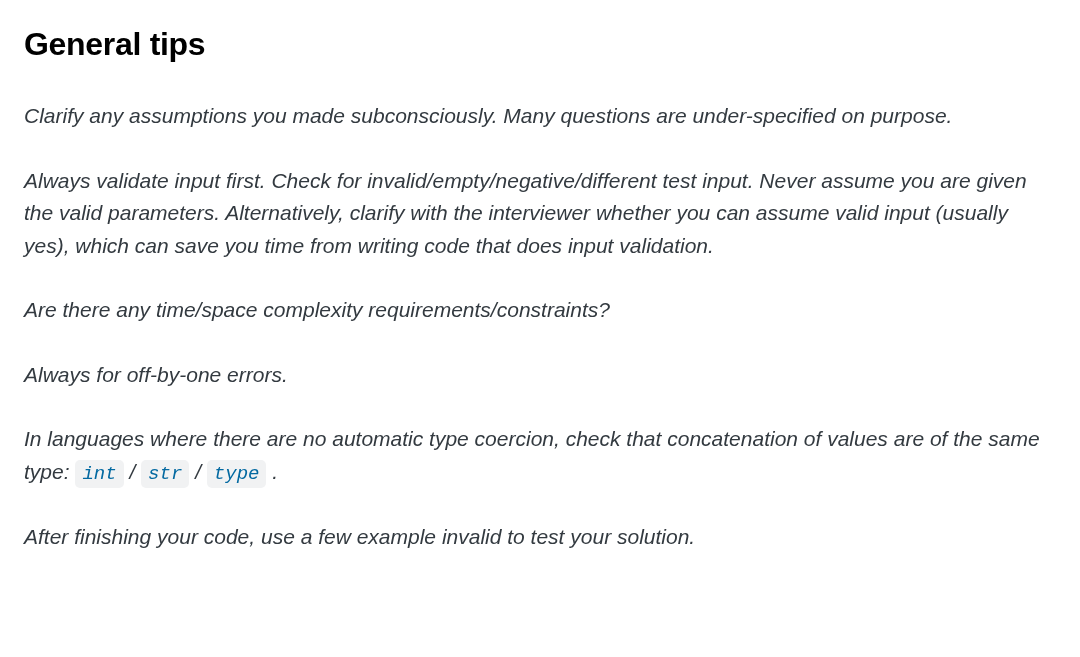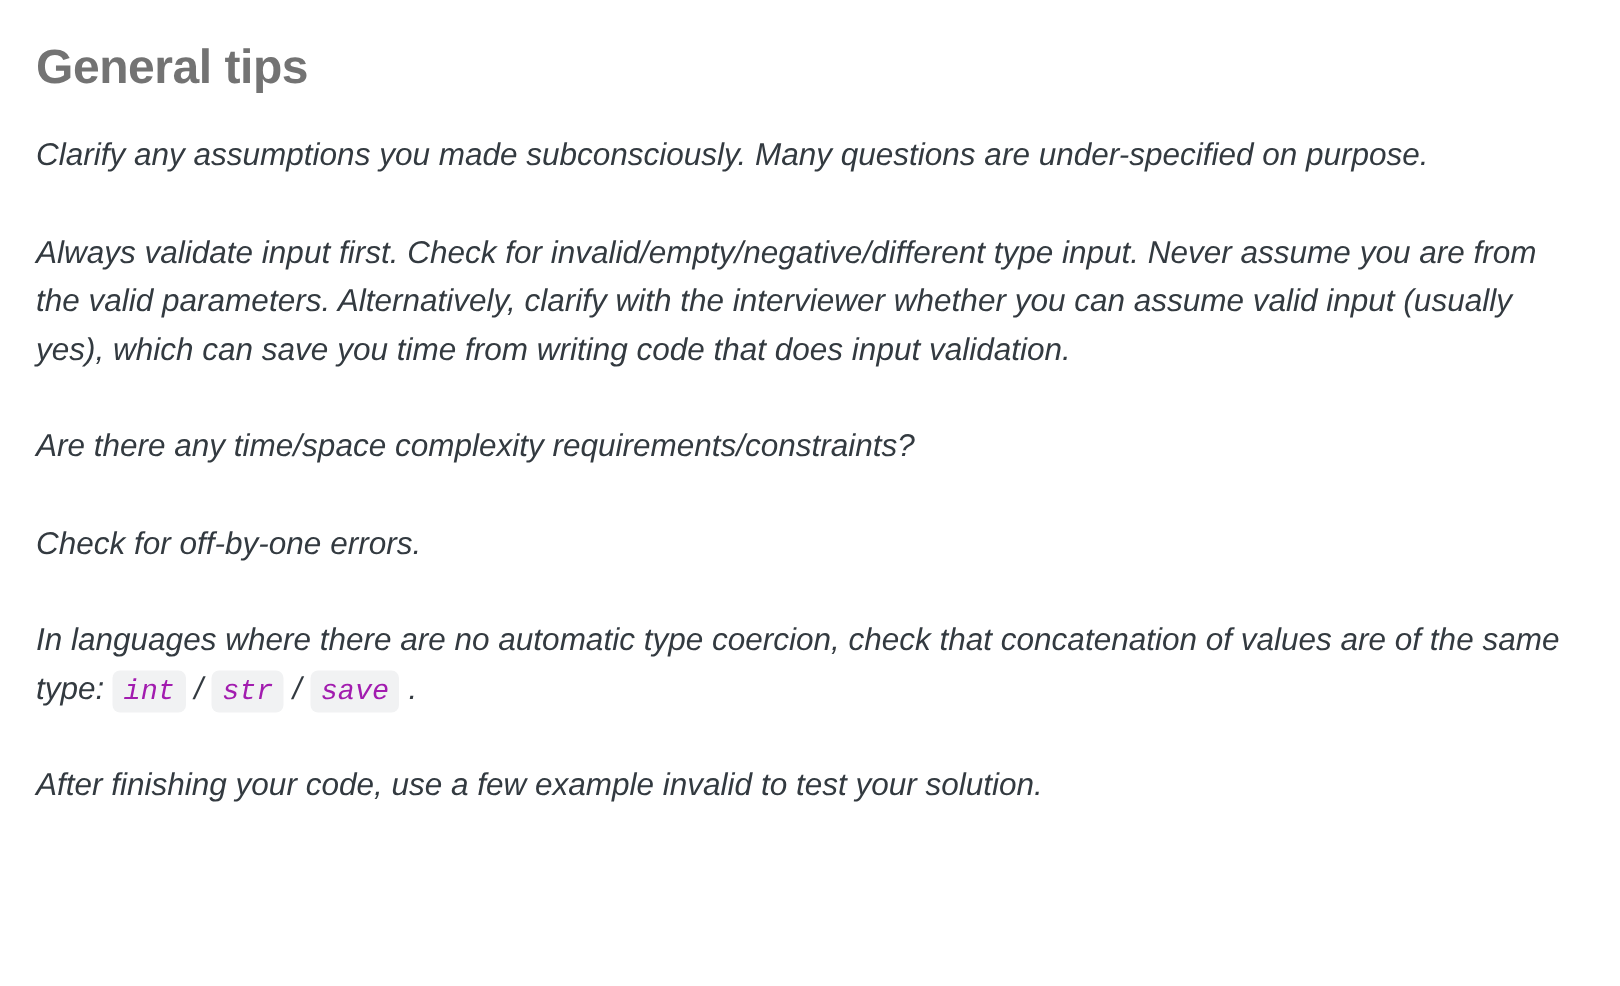--- a/index.html
+++ b/index.html
@@ -11,53 +11,53 @@
       font-family: -apple-system, BlinkMacSystemFont, "Segoe UI", Helvetica, Arial, sans-serif;
       background: #ffffff;
       color: #24292e;
       padding: 20px 24px;
       width: 1080px;
       line-height: 1.5;
     }
     h2 {
       font-size: 32px;
       font-weight: 700;
-      color: #737373;
-      margin-bottom: 20px;
+      color: #000000;
+      margin-bottom: 32px;
       letter-spacing: -0.3px;
     }
     p {
       font-size: 21px;
       color: #333a40;
       margin-bottom: 32px;
       line-height: 1.55;
       font-style: italic;
     }
     code {
       font-family: "SFMono-Regular", Consolas, "Liberation Mono", Menlo, monospace;
       background-color: #f1f2f3;
       padding: 3px 7px;
       border-radius: 5px;
       font-size: 19px;
-      color: #a21caf;
+      color: #0369a1;
     }
     .code-sep {
       color: #333a40;
     }
   </style>
 </head>
 <body>
 
 <h2>General tips</h2>
 
 <p>Clarify any assumptions you made subconsciously. Many questions are under-specified on purpose.</p>
 
-<p>Always validate input first. Check for invalid/empty/negative/different type input. Never assume you are from the valid parameters. Alternatively, clarify with the interviewer whether you can assume valid input (usually yes), which can save you time from writing code that does input validation.</p>
+<p>Always validate input first. Check for invalid/empty/negative/different test input. Never assume you are given the valid parameters. Alternatively, clarify with the interviewer whether you can assume valid input (usually yes), which can save you time from writing code that does input validation.</p>
 
 <p>Are there any time/space complexity requirements/constraints?</p>
 
-<p>Check for off-by-one errors.</p>
+<p>Always for off-by-one errors.</p>
 
 <p>
-  <span>In languages where there are no automatic type coercion, check that concatenation of values are of the same type: </span><code>int</code><span class="code-sep"> / </span><code>str</code><span class="code-sep"> / </span><code>save</code><span> .</span>
+  <span>In languages where there are no automatic type coercion, check that concatenation of values are of the same type: </span><code>int</code><span class="code-sep"> / </span><code>str</code><span class="code-sep"> / </span><code>type</code><span> .</span>
 </p>
 
 <p>After finishing your code, use a few example invalid to test your solution.</p>
 
 </body></html>

